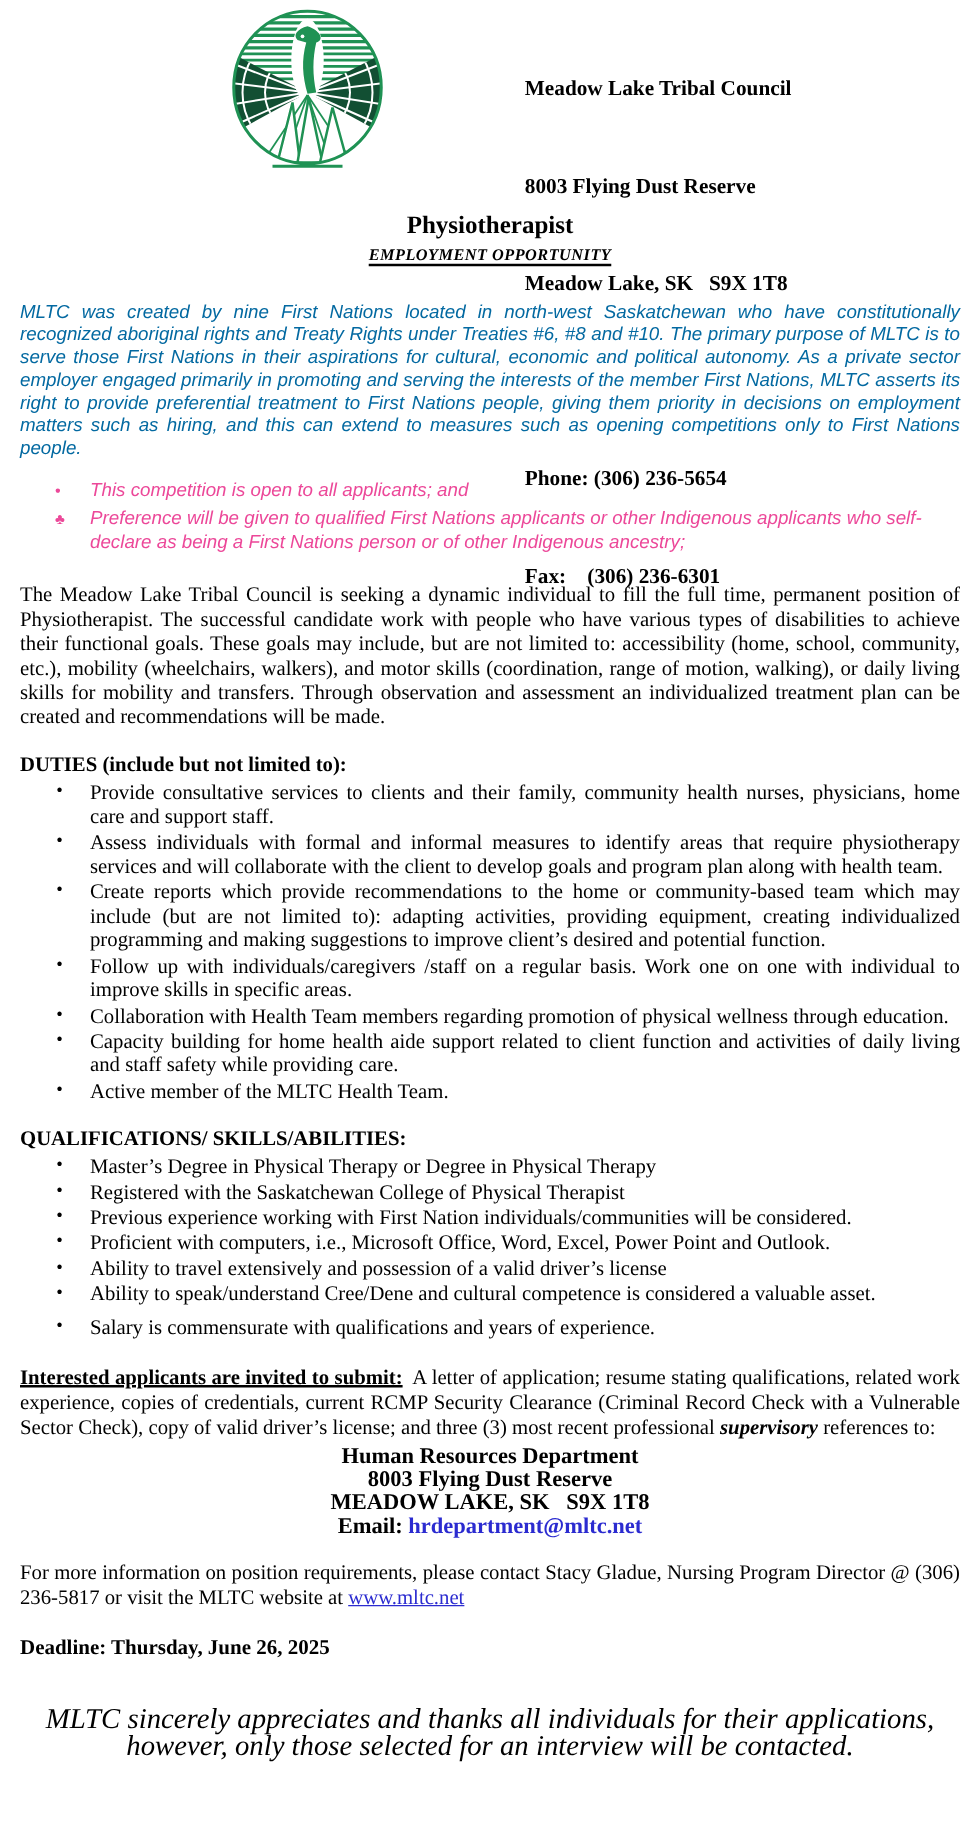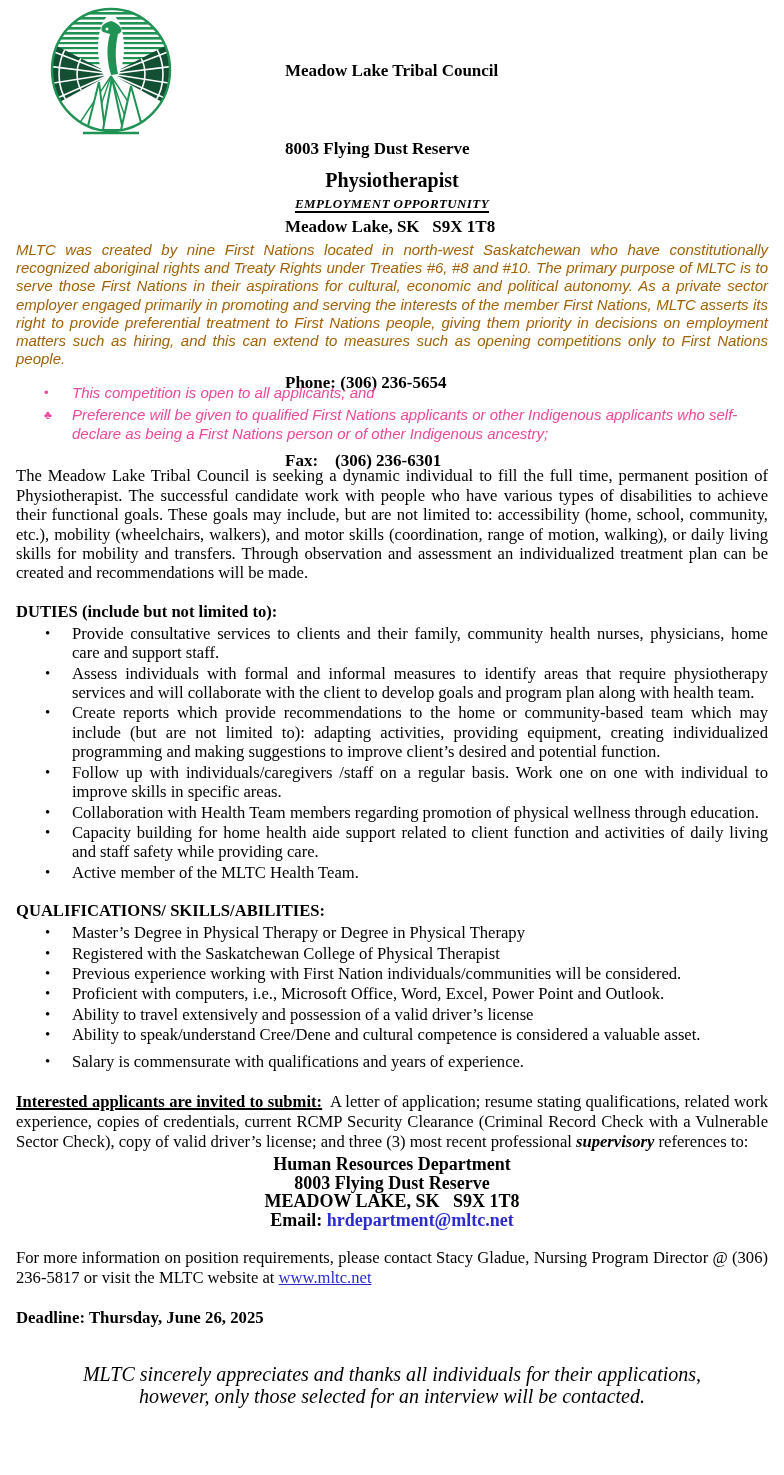--- a/index.html
+++ b/index.html
@@ -7,21 +7,21 @@
   .page {
     position: relative;
     width: 784px;
     height: 1475px;
     background: #fff;
     overflow: hidden;
     font-family: "Liberation Serif", serif;
     color: #000;
   }
   
-  .letterhead { display: flex; padding: 6px 16px 0 45px; height: 140px; }
+  .letterhead { display: flex; padding: 6px 16px 0 45px; height: 140px; justify-content: center; }
   .logo-box { width: 132px; height: 132px; flex: 0 0 132px; }
   .org-block {
     margin-left: 108px;
     font-weight: bold;
     font-size: 17px;
     line-height: 26px;
     white-space: pre;
   }
   .org-block .gap { height: 26px; }
   
@@ -38,21 +38,21 @@
   
   .content { margin: 0 16px; }
   .just { text-align: justify; }
   
   .mandate {
     margin-top: 25px;
     font-family: "Liberation Sans", sans-serif;
     font-style: italic;
     font-size: 15px;
     line-height: 18.2px;
-    color: #a16207;
+    color: #0369a1;
   }
   ul { list-style: none; }
   .eligibility-list {
     margin-top: 15px;
     font-family: "Liberation Sans", sans-serif;
     font-style: italic;
     font-size: 15px;
     line-height: 19px;
     color: #ec4899;
   }
@@ -79,21 +79,21 @@
   .application { margin-top: 21px; font-size: 16.6px; line-height: 20px; }
   .submit-lead { font-weight: bold; text-decoration: underline; text-decoration-thickness: 1.6px; }
   .supervisory { font-weight: bold; font-style: italic; }
   .hr-block { margin-top: 3px; text-align: center; font-weight: bold; font-size: 18px; line-height: 18.6px; }
   .link { color: #2b2bd0; }
   .link.u { text-decoration: underline; }
   .phone-fax .sep { display: inline-block; width: 20px; }
   
   .more-info { margin-top: 19px; }
   .deadline { margin-top: 21px; font-size: 16.8px; font-weight: bold; }
-  .closing { margin-top: 36px; text-align: center; font-style: italic; font-size: 20px; line-height: 21.5px; }
+  .closing { margin-top: 36px; text-align: center; font-style: italic; font-size: 23px; line-height: 21.5px; }
 </style>
 </head>
 <body>
 
 <div class="page">
 
   <div class="letterhead">
     <div class="logo-box">
       <svg viewBox="0 0 132 132" width="132" height="132" aria-hidden="true">
         <defs>

